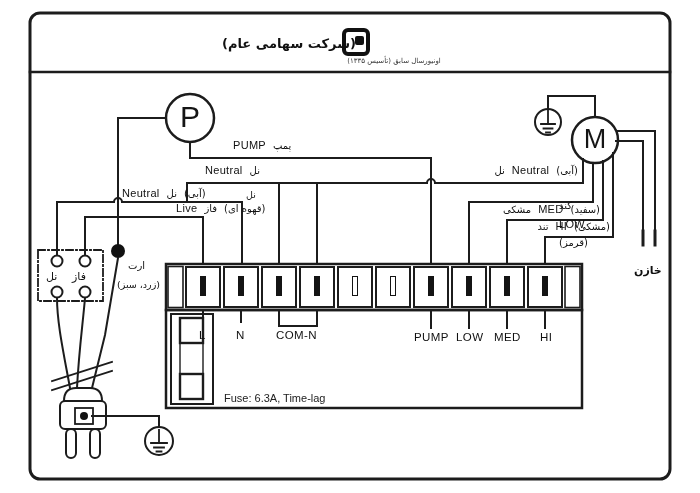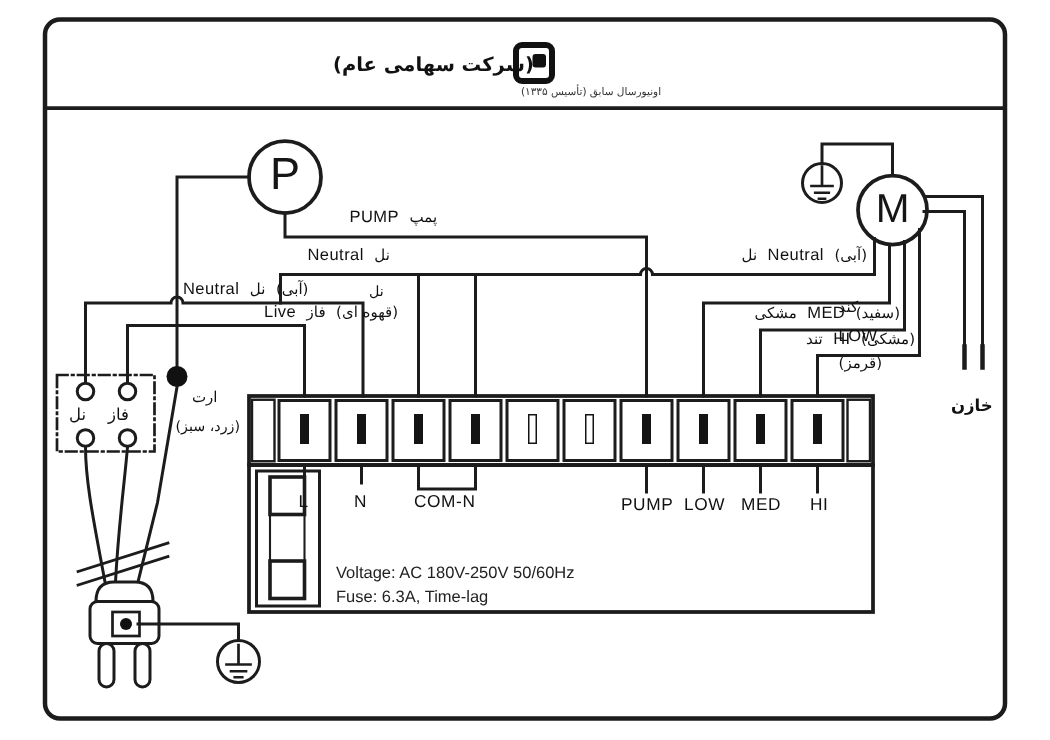--- a/index.html
+++ b/index.html
@@ -244,16 +244,15 @@
   <span class="tagfa" style="left:634px;top:264px;font-size:11px;font-weight:bold;">خازن</span>
 
   <span class="tlbl" style="left:199px;top:329px;">L</span>
   <span class="tlbl" style="left:236px;top:329px;">N</span>
   <span class="tlbl" style="left:276px;top:329px;">COM-N</span>
   <span class="tlbl" style="left:414px;top:331px;">PUMP</span>
   <span class="tlbl" style="left:456px;top:331px;">LOW</span>
   <span class="tlbl" style="left:494px;top:331px;">MED</span>
   <span class="tlbl" style="left:540px;top:331px;">HI</span>
 
-  <div class="specs" style="left:224px;top:375px;">Voltage: AC 180V-250V 50/60Hz</div>
   <div class="specs" style="left:224px;top:391px;">Fuse: 6.3A, Time-lag</div>
 
 </div>
 
 </body></html>

